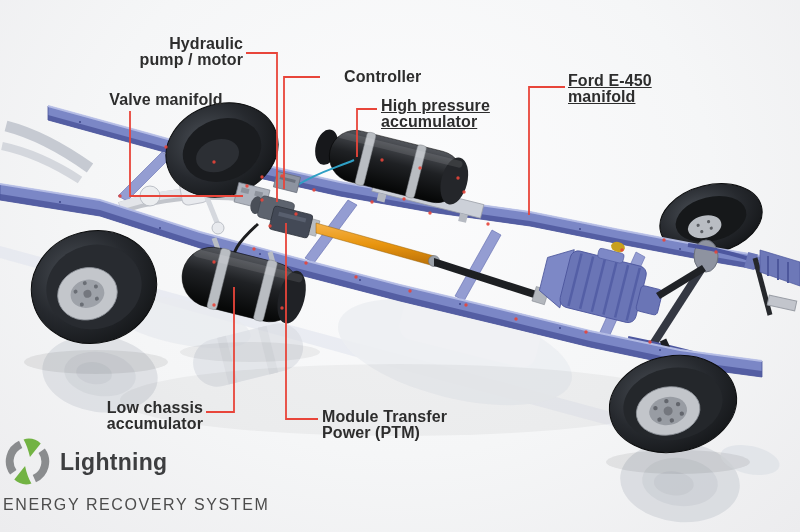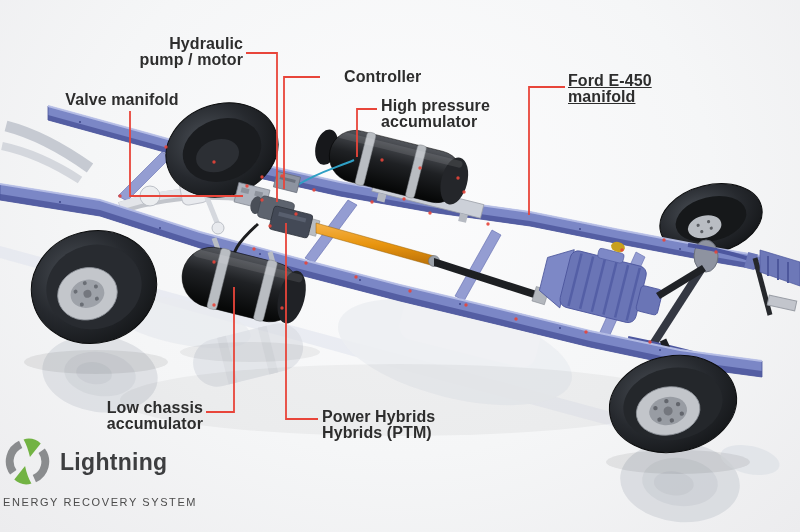--- a/index.html
+++ b/index.html
@@ -8,30 +8,30 @@
     background:radial-gradient(ellipse at 50% 35%, #fcfcfd 0%, #f5f6f7 55%, #ececee 100%);
     font-family:"Liberation Sans","DejaVu Sans",sans-serif;
   }
   .scene{position:absolute;left:0;top:0;}
   .label{
     position:absolute;font-size:16px;font-weight:700;line-height:16px;
     letter-spacing:.1px;color:var(--label_text,#2d2d2d);white-space:nowrap;
   }
   .label span{display:block;}
   .lbl-right{text-align:right;}
-  .lbl-center{text-align:center;transform:translateX(-50%);}
+  .lbl-center{text-align:center;transform:translateX(-50%);margin-left:44px;}
   .logo{position:absolute;left:4px;top:438px;display:flex;align-items:center;}
   .logo-mark{width:47px;height:47px;}
   .logo-name{
     margin-left:9px;font-size:23px;font-weight:700;line-height:22px;
     letter-spacing:.3px;color:var(--logo_text,#3d3e40);
   }
   .logo-name span{display:block;}
   .tagline{
-    position:absolute;left:3px;top:496px;font-size:11px;font-weight:400;
+    position:absolute;left:3px;top:496px;font-size:16px;font-weight:400;
     letter-spacing:1.6px;color:var(--tagline_text,#4c4c4c);white-space:nowrap;
   }
 </style>
 </head>
 <body>
 
 <svg class="scene" width="800" height="532" viewBox="0 0 800 532">
   <defs>
     <radialGradient id="tg" cx="40%" cy="35%" r="75%">
       <stop offset="0%" stop-color="#4b5057"></stop>
@@ -302,35 +302,35 @@
 <div class="label lbl-right" style="right:557px;top:36px;">
   <span>Hydraulic</span>
   <span>pump / motor</span>
 </div>
 <div class="label" style="left:324px;top:69px;margin-left:20px;">
   <span>Controller</span>
 </div>
 <div class="label lbl-center" style="left:122px;top:92px;">
   <span>Valve manifold</span>
 </div>
-<div class="label" style="left:381px;top:98px;">
+<div class="label" style="left:381px;top:98px;text-decoration:underline;">
   <span>High pressure</span>
   <span>accumulator</span>
 </div>
 <div class="label" style="left:568px;top:73px;text-decoration:underline;">
   <span>Ford E-450</span>
   <span>manifold</span>
 </div>
 <div class="label lbl-right" style="right:597px;top:400px;">
   <span>Low chassis</span>
   <span>accumulator</span>
 </div>
 <div class="label" style="left:322px;top:409px;">
-  <span>Power Hybrids</span>
-  <span>Hybrids (PTM)</span>
+  <span>Module Transfer</span>
+  <span>Power (PTM)</span>
 </div>
 
 <div class="logo">
   <svg class="logo-mark" viewBox="0 0 48 48">
     <path d="M17,6.5 A19,19 0 0,0 9.5,35" fill="none" style="stroke:var(--logo_gray,#8a8c8e)" stroke-width="8"></path>
     <path d="M31,41.5 A19,19 0 0,0 38.5,13" fill="none" style="stroke:var(--logo_gray,#8a8c8e)" stroke-width="8"></path>
     <path d="M20,1.5 C26,-0.5 33,1 37.5,5.5 L26.5,19.5 C25,12 22.5,6 20,1.5 Z" style="fill:var(--logo_green,#72b343)"></path>
     <path d="M28,46.5 C22,48.5 15,47 10.5,42.5 L21.5,28.5 C23,36 25.5,42 28,46.5 Z" style="fill:var(--logo_green,#72b343)"></path>
   </svg>
   <div class="logo-name">

